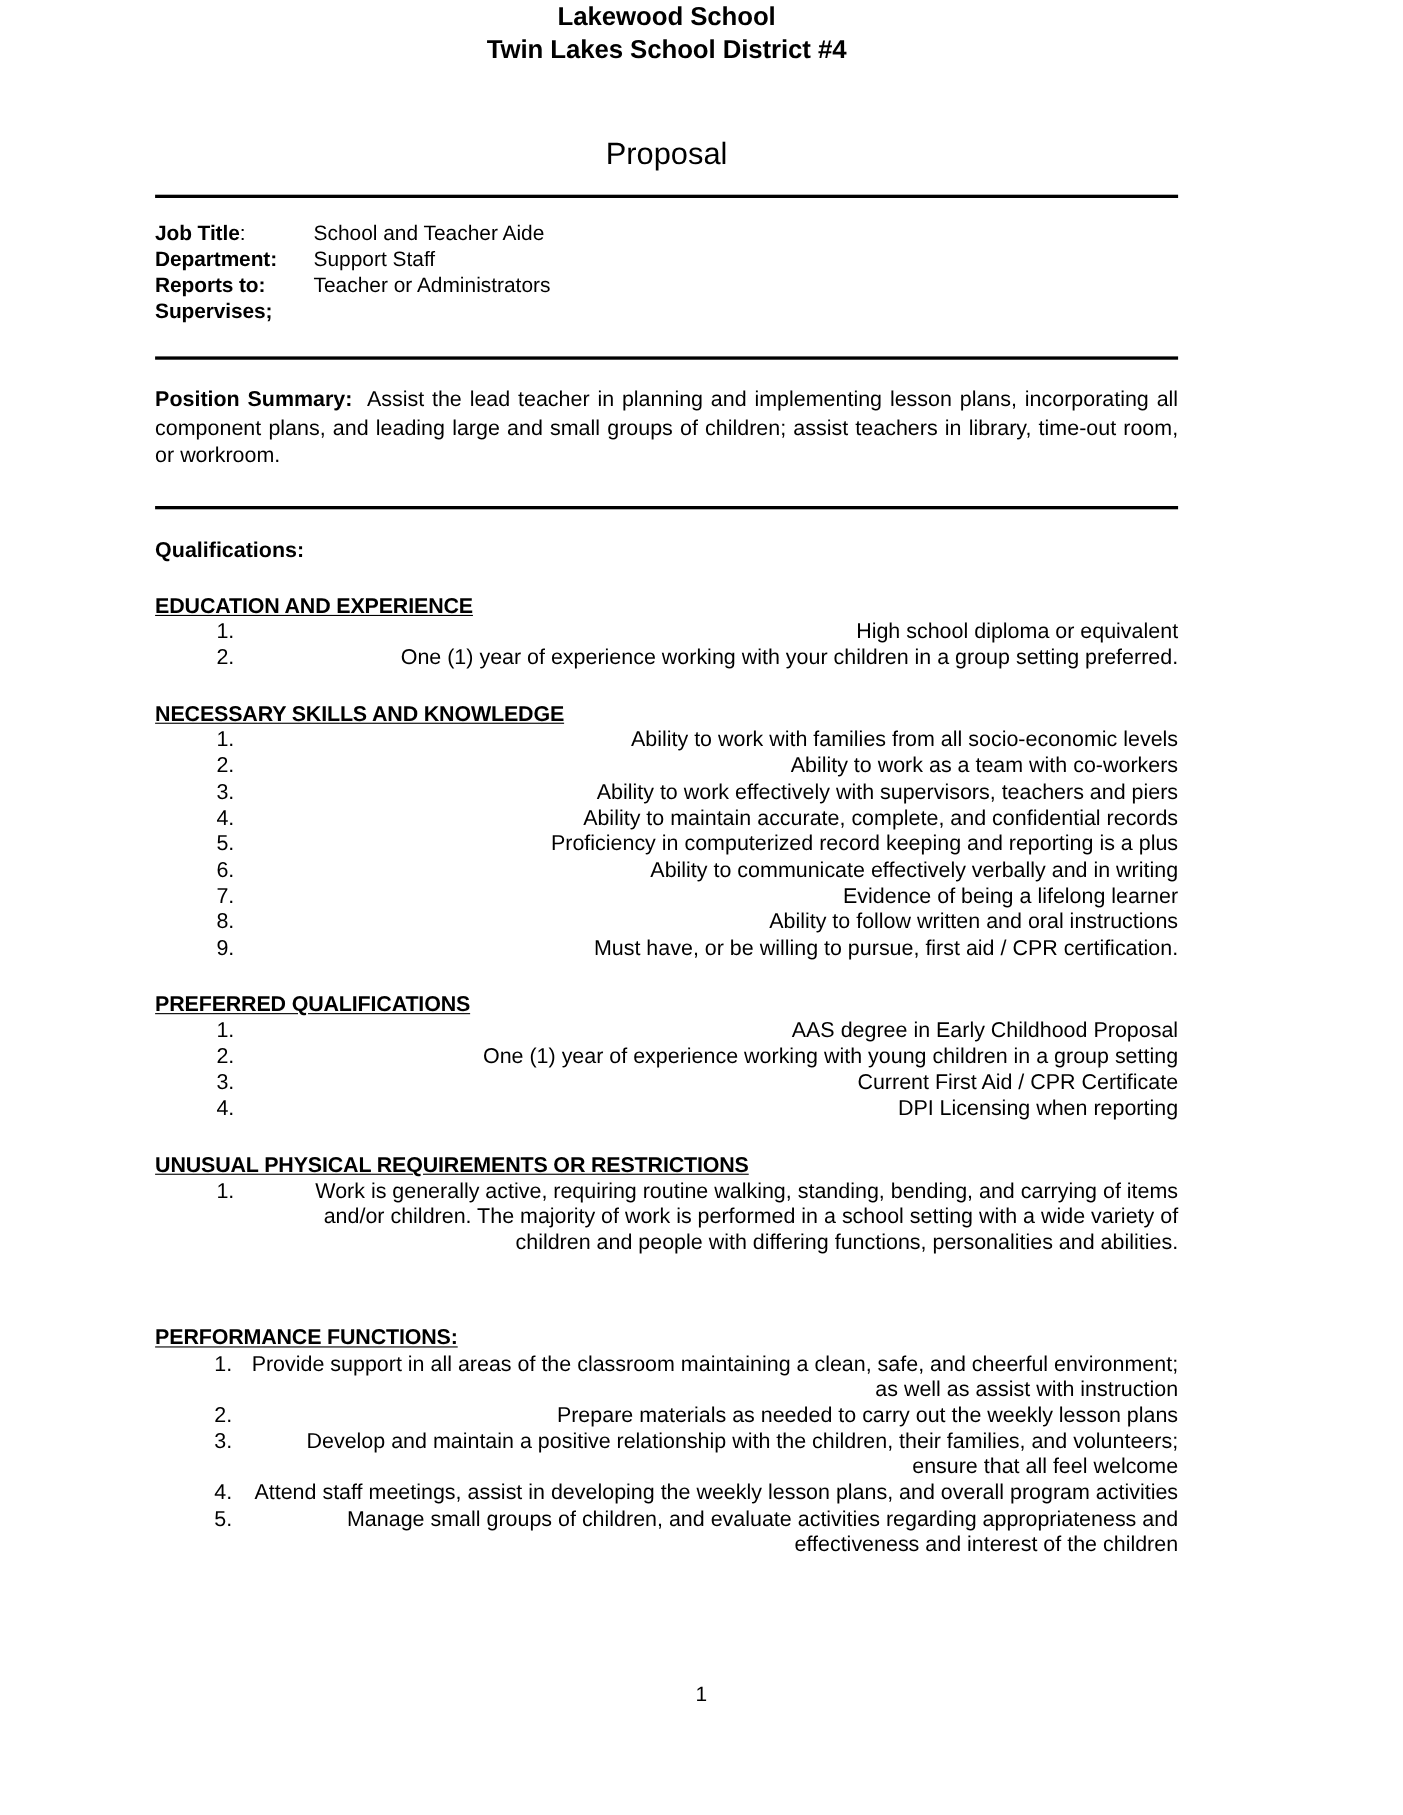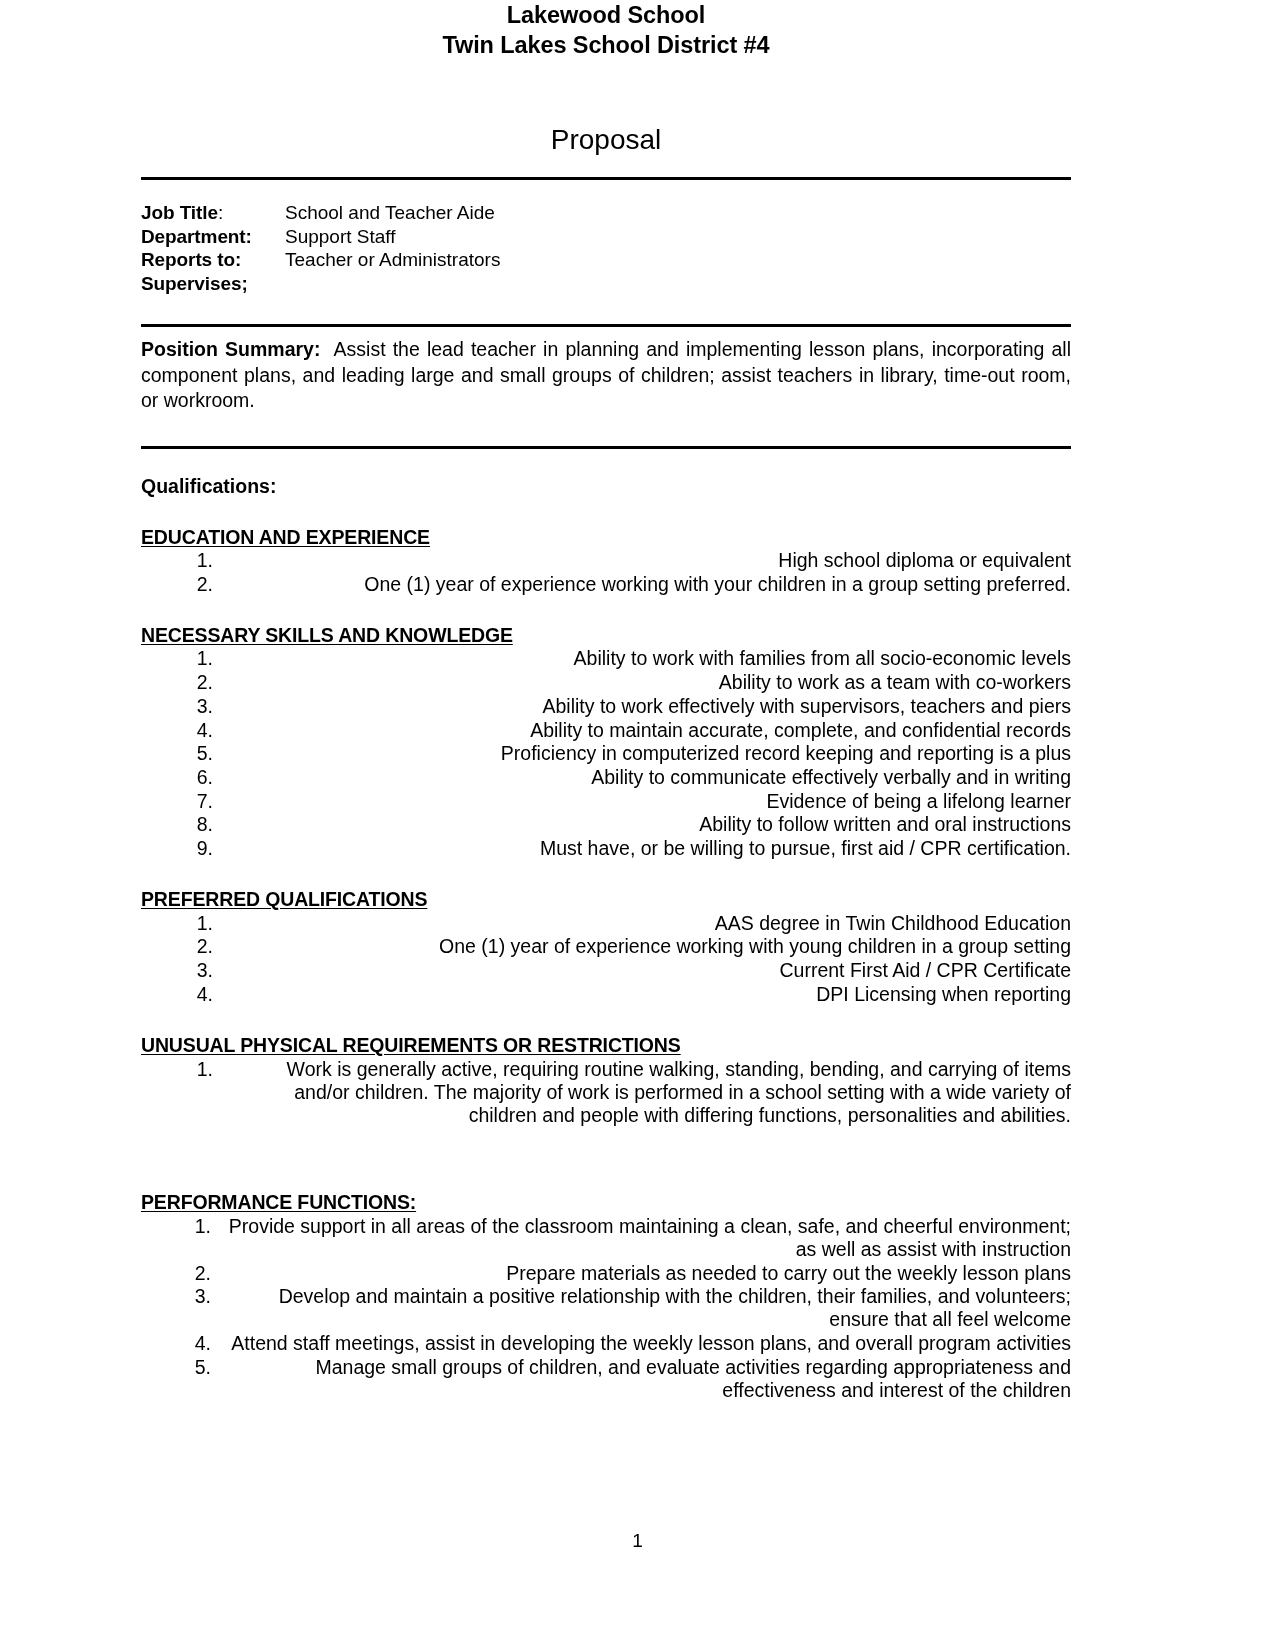--- a/index.html
+++ b/index.html
@@ -70,21 +70,21 @@
     font-weight: bold;
     letter-spacing: -0.1px;
   }
   .meta-label .thin { font-weight: normal; }
   .meta-value {
     flex: 1 1 auto;
   }
 
   
   .summary {
-    margin-top: 10px;
+    margin-top: 24px;
     font-size: 19.5px;
     line-height: 25.5px;
     text-align: justify;
   }
   .summary b { font-weight: bold; }
 
   
   .qual-title {
     margin-top: 25px;
     font-size: 19.5px;
@@ -240,21 +240,21 @@
             <span class="txt">Must have, or be willing to pursue, first aid / CPR certification.</span>
           </li>
       </ol>
     </div>
 
     <div class="section">
       <div class="section-head">PREFERRED QUALIFICATIONS</div>
       <ol class="items">
         <li>
             <span class="num">1.</span>
-            <span class="txt">AAS degree in Twin Childhood Education</span>
+            <span class="txt">AAS degree in Early Childhood Proposal</span>
           </li>
         <li>
             <span class="num">2.</span>
             <span class="txt">One (1) year of experience working with young children in a group setting</span>
           </li>
         <li>
             <span class="num">3.</span>
             <span class="txt">Current First Aid / CPR Certificate</span>
           </li>
         <li>

